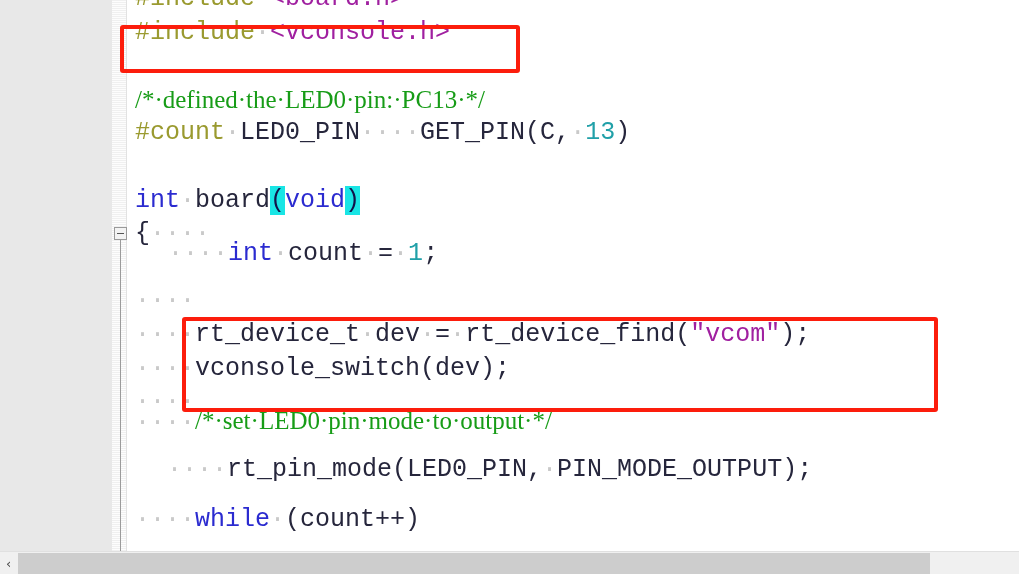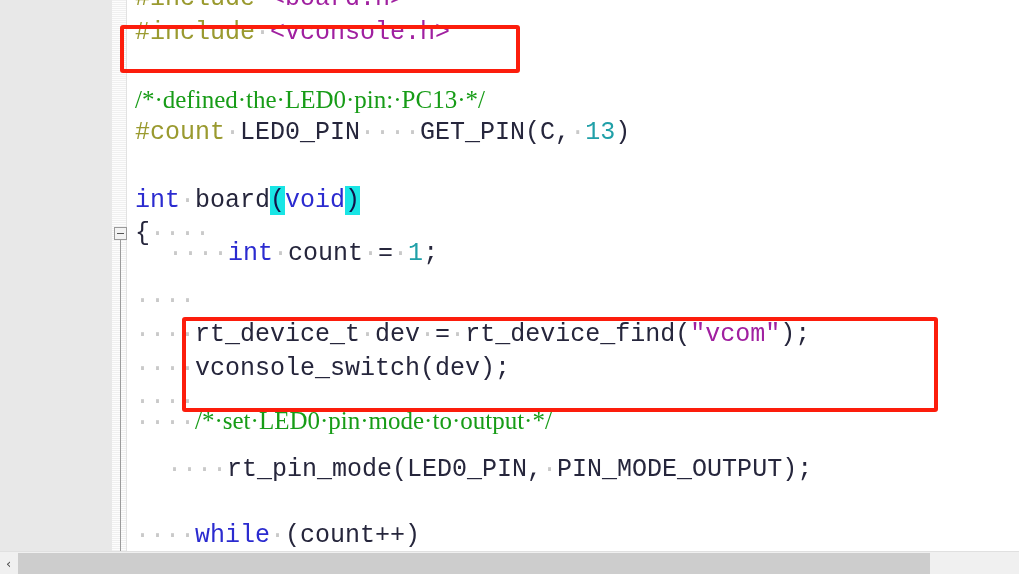--- a/index.html
+++ b/index.html
@@ -205,21 +205,21 @@
         <div class="row" style="top: 183.6px;"><div class="codeline"><span class="tok-kw">int</span><span class="ws">·</span><span class="tok-ident">board</span><span class="brk-hl">(</span><span class="tok-kw">void</span><span class="brk-hl">)</span></div></div>
         <div class="row" style="top: 217.2px;"><div class="codeline"><span class="tok-punct">{</span><span class="ws">····</span></div></div>
         <div class="row" style="top: 237px; margin-left: 33px;"><div class="codeline"><span class="ws">····</span><span class="tok-kw">int</span><span class="ws">·</span><span class="tok-ident">count</span><span class="ws">·</span><span class="tok-op">=</span><span class="ws">·</span><span class="tok-num">1</span><span class="tok-punct">;</span></div></div>
         <div class="row" style="top: 284.4px;"><div class="codeline"><span class="ws">····</span></div></div>
         <div class="row" style="top: 318px;"><div class="codeline"><span class="ws">····</span><span class="tok-ident">rt_device_t</span><span class="ws">·</span><span class="tok-ident">dev</span><span class="ws">·</span><span class="tok-op">=</span><span class="ws">·</span><span class="tok-ident">rt_device_find</span><span class="tok-punct">(</span><span class="tok-str">"vcom"</span><span class="tok-punct">);</span></div></div>
         <div class="row" style="top: 351.6px;"><div class="codeline"><span class="ws">····</span><span class="tok-ident">vconsole_switch</span><span class="tok-punct">(dev);</span></div></div>
         <div class="row" style="top: 385.2px;"><div class="codeline"><span class="ws">····</span></div></div>
         <div class="row" style="top: 404px;"><div class="codeline"><span class="ws">····</span><span class="tok-comment">/*·set·LED0·pin·mode·to·output·*/</span></div></div>
         <div class="row" style="top: 453px; margin-left: 32px;"><div class="codeline"><span class="ws">····</span><span class="tok-ident">rt_pin_mode</span><span class="tok-punct">(LED0_PIN,</span><span class="ws">·</span><span class="tok-punct">PIN_MODE_OUTPUT);</span></div></div>
         <div class="row" style="top: 486px;"><div class="codeline"></div></div>
-        <div class="row" style="top: 519px; font-family: Liberation Mono, monospace;"><div class="codeline"><span class="ws">····</span><span class="tok-kw">while</span><span class="ws">·</span><span class="tok-punct">(count++)</span></div></div>
+        <div class="row" style="top: 503px; font-family: Liberation Mono, monospace;"><div class="codeline"><span class="ws">····</span><span class="tok-kw">while</span><span class="ws">·</span><span class="tok-punct">(count++)</span></div></div>
       </div>
   </div>
 
   <div id="lineno-rows">
       <div class="lineno" style="top: -18px; left: 0px;">13</div>
       <div class="lineno" style="top: 15.6px; left: 0px;">14</div>
       <div class="lineno" style="top: 49.2px; left: 0px;">15</div>
       <div class="lineno" style="top: 82.8px; left: 0px;">16</div>
       <div class="lineno" style="top: 116.4px; left: 0px;">17</div>
       <div class="lineno" style="top: 150px; left: 0px;">18</div>

